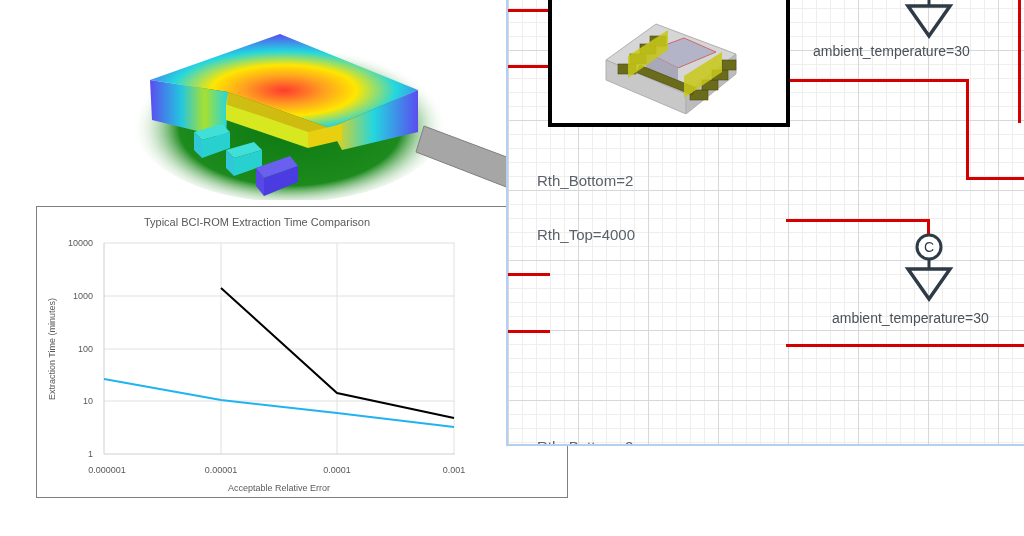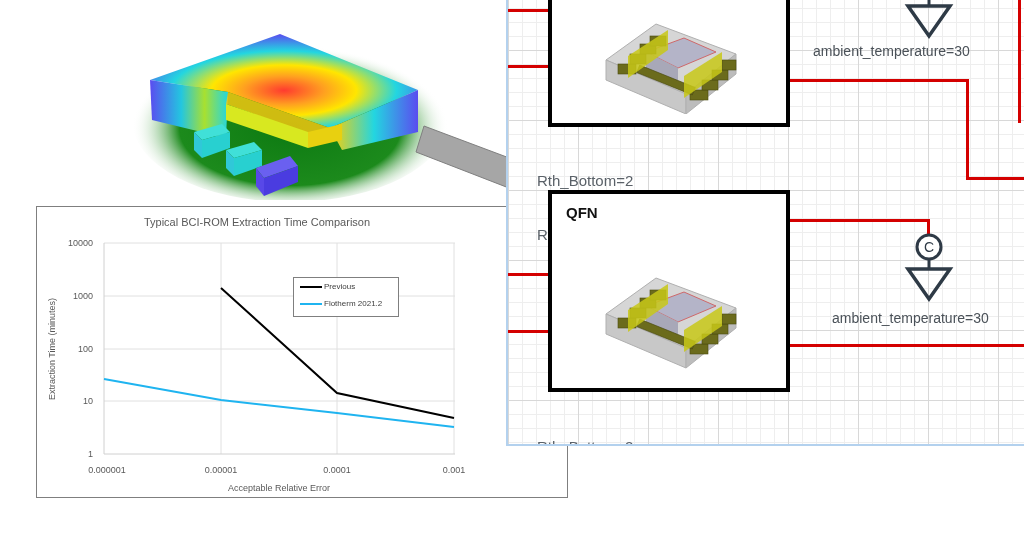--- a/index.html
+++ b/index.html
@@ -129,30 +129,20 @@
       <text class="chart-text" x="417" y="266">0.001</text>
     </g>
     <text class="chart-text" x="242" y="284" font-size="9" text-anchor="middle">Acceptable Relative Error</text>
     <text class="chart-text" x="18" y="142" font-size="9" text-anchor="middle" transform="rotate(-90 18 142)">Extraction Time (minutes)</text>
 
     <polyline points="184,81 300,186 417,211" fill="none" stroke="#000000" stroke-width="2"></polyline>
 
     <polyline points="67,172 184,193 300,206 417,220" fill="none" stroke="#1fb4f0" stroke-width="2"></polyline>
   </svg>
 
-  <div id="legend">
-    <div class="legend-row">
-      <span class="legend-swatch" style="background:#000"></span>
-      <span>Previous</span>
-    </div>
-    <div class="legend-row">
-      <span class="legend-swatch" style="background:#1fb4f0"></span>
-      <span>Flotherm 2021.2</span>
-    </div>
-  </div>
 </div>
 
 <div id="diagram">
 
   <div class="wire" style="left:0;top:9px;width:42px;height:3px;"></div>
   <div class="wire" style="left:0;top:65px;width:42px;height:3px;"></div>
   <div class="wire" style="left:278px;top:79px;width:182px;height:3px;"></div>
   <div class="wire" style="left:458px;top:79px;width:3px;height:101px;"></div>
   <div class="wire" style="left:458px;top:177px;width:60px;height:3px;"></div>
   <div class="wire" style="left:510px;top:0;width:3px;height:123px;"></div>
@@ -167,26 +157,20 @@
     <span class="comp-title"></span>
     <svg class="pkg" style="left:38px;top:0;" width="160" height="120" viewBox="0 0 160 120">
       <use href="#pkgShape"></use>
     </svg>
   </div>
   <div class="param" style="left:29px;top:136px;">
     <div>Rth_Bottom=2</div>
     <div>Rth_Top=4000</div>
   </div>
 
-  <div class="comp-box" style="left:40px;top:190px;width:242px;height:202px;">
-    <span class="comp-title">QFN</span>
-    <svg class="pkg" style="left:38px;top:34px;" width="160" height="150" viewBox="0 0 160 150">
-      <use href="#pkgShape" transform="translate(0,20)"></use>
-    </svg>
-  </div>
   <div class="param" style="left:29px;top:402px;">
     <div>Rth_Bottom=2</div>
     
   </div>
 
   <svg class="sym" style="left:396px;top:0;" width="50" height="40" viewBox="0 0 50 40">
     <line x1="25" y1="0" x2="25" y2="6" stroke="#2e3a46" stroke-width="3"></line>
     <polygon points="4,6 46,6 25,36" fill="none" stroke="#2e3a46" stroke-width="3.5" stroke-linejoin="miter"></polygon>
   </svg>
   <span class="ambient-label" style="left:305px;top:43px;">ambient_temperature=30</span>

